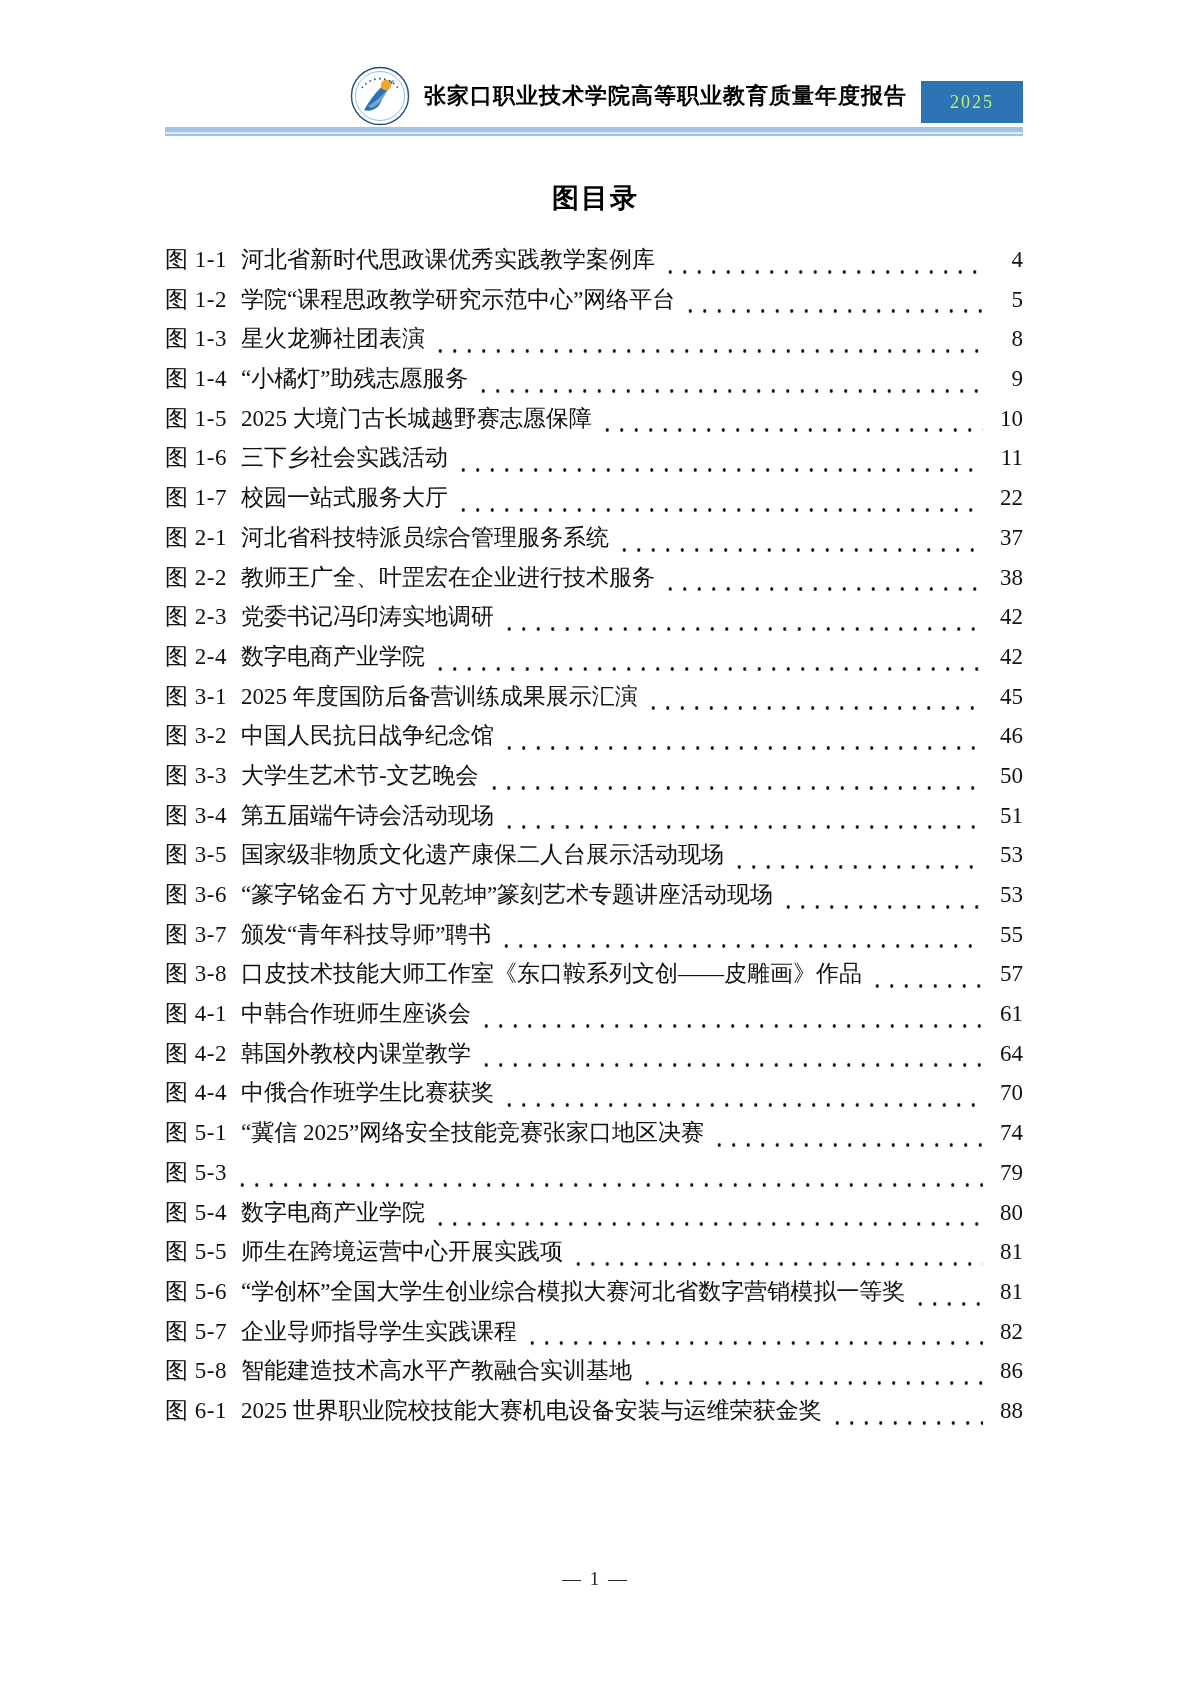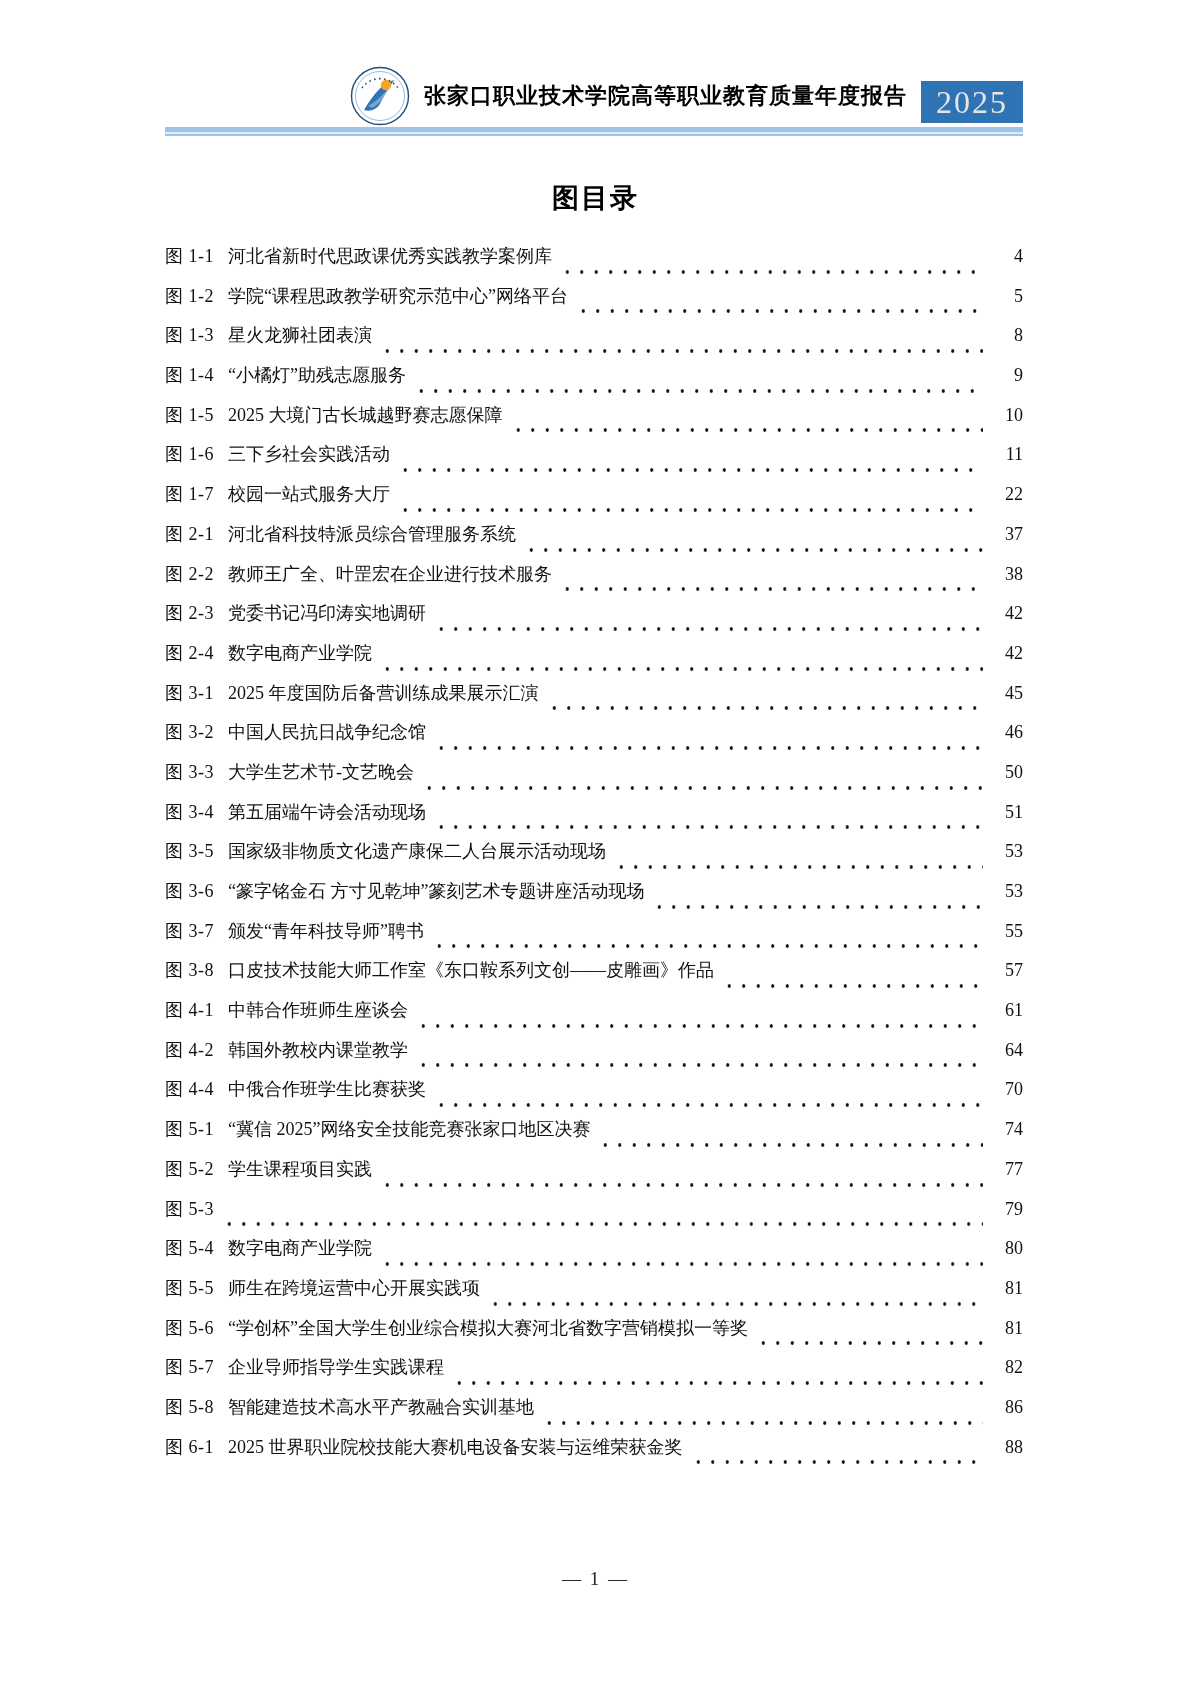--- a/index.html
+++ b/index.html
@@ -28,23 +28,23 @@
     display:flex;align-items:center;gap:14px;
   }
   .logo{width:60px;height:60px;flex:0 0 auto;}
   .header-title{
     font-size:22px;font-weight:700;letter-spacing:1px;color:#000;
     white-space:nowrap;
   }
   .year-badge{
     width:102px;height:42px;
     background:var(--badge-bg);
-    color:#e5e5e5;
+    color:#bef264;
     display:flex;align-items:center;justify-content:center;
-    font-size:32px;letter-spacing:2px;
+    font-size:18px;letter-spacing:2px;
     font-family:"Liberation Serif","DejaVu Serif",serif;
     margin-top:12px;
   }
   .header-rule{
     position:absolute;left:165px;top:127px;width:858px;height:9px;
     background:linear-gradient(to bottom,
       var(--rule-blue) 0 52%,
       var(--rule-light) 52% 74%,
       var(--rule-blue) 74% 100%);
   }
@@ -58,21 +58,21 @@
     letter-spacing:2px;
   }
 
   
   .toc{
     position:absolute;left:165px;top:244px;width:858px;
   }
   .toc-row{
     display:flex;align-items:baseline;
     height:39.7px;
-    font-size:18px;
+    font-size:23px;
     white-space:nowrap;
   }
   .toc-label{flex:0 0 auto;letter-spacing:0.5px;}
   .toc-title{flex:0 1 auto;margin-left:14px;overflow:hidden;}
   .toc-leader{
     flex:1 1 auto;min-width:0;
     align-self:flex-end;
     height:8px;
     margin:0 6px 8px 8px;
     background-image:radial-gradient(circle, #161616 1.6px, transparent 1.9px);
@@ -268,26 +268,20 @@
       <span class="toc-page">70</span>
     </div>
 
     <div class="toc-row">
       <span class="toc-label">图 5-1</span>
       <span class="toc-title">“冀信 2025”网络安全技能竞赛张家口地区决赛</span>
       <span class="toc-leader"></span>
       <span class="toc-page">74</span>
     </div>
 
-    <div class="toc-row">
-      <span class="toc-label">图 5-2</span>
-      <span class="toc-title">学生课程项目实践</span>
-      <span class="toc-leader"></span>
-      <span class="toc-page">77</span>
-    </div>
 
     <div class="toc-row">
       <span class="toc-label">图 5-3</span>
       <span class="toc-leader"></span>
       <span class="toc-page">79</span>
     </div>
 
     <div class="toc-row">
       <span class="toc-label">图 5-4</span>
       <span class="toc-title">数字电商产业学院</span>

